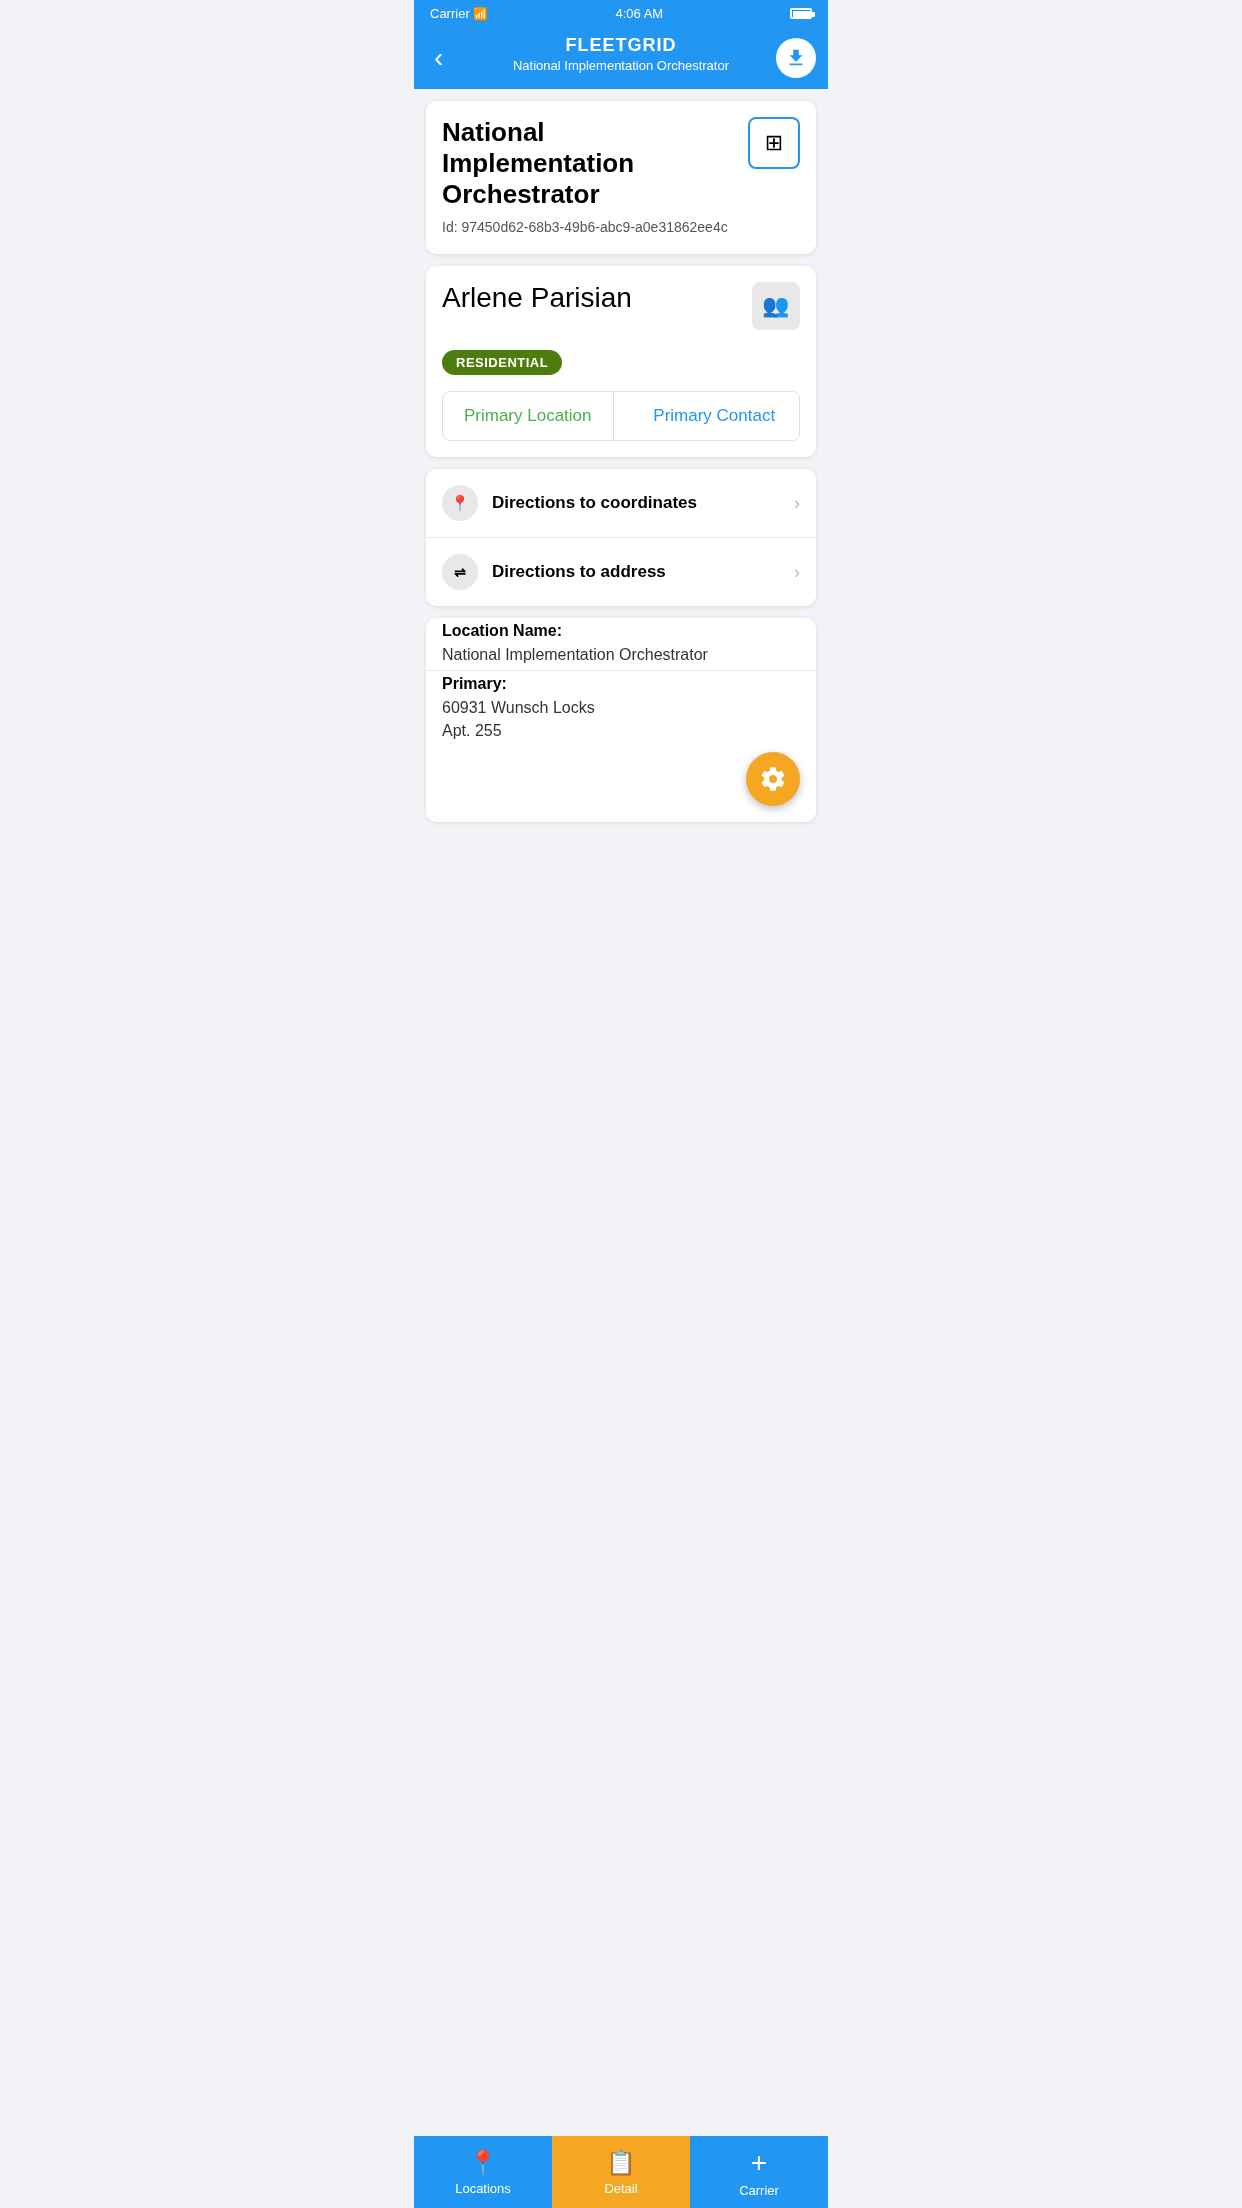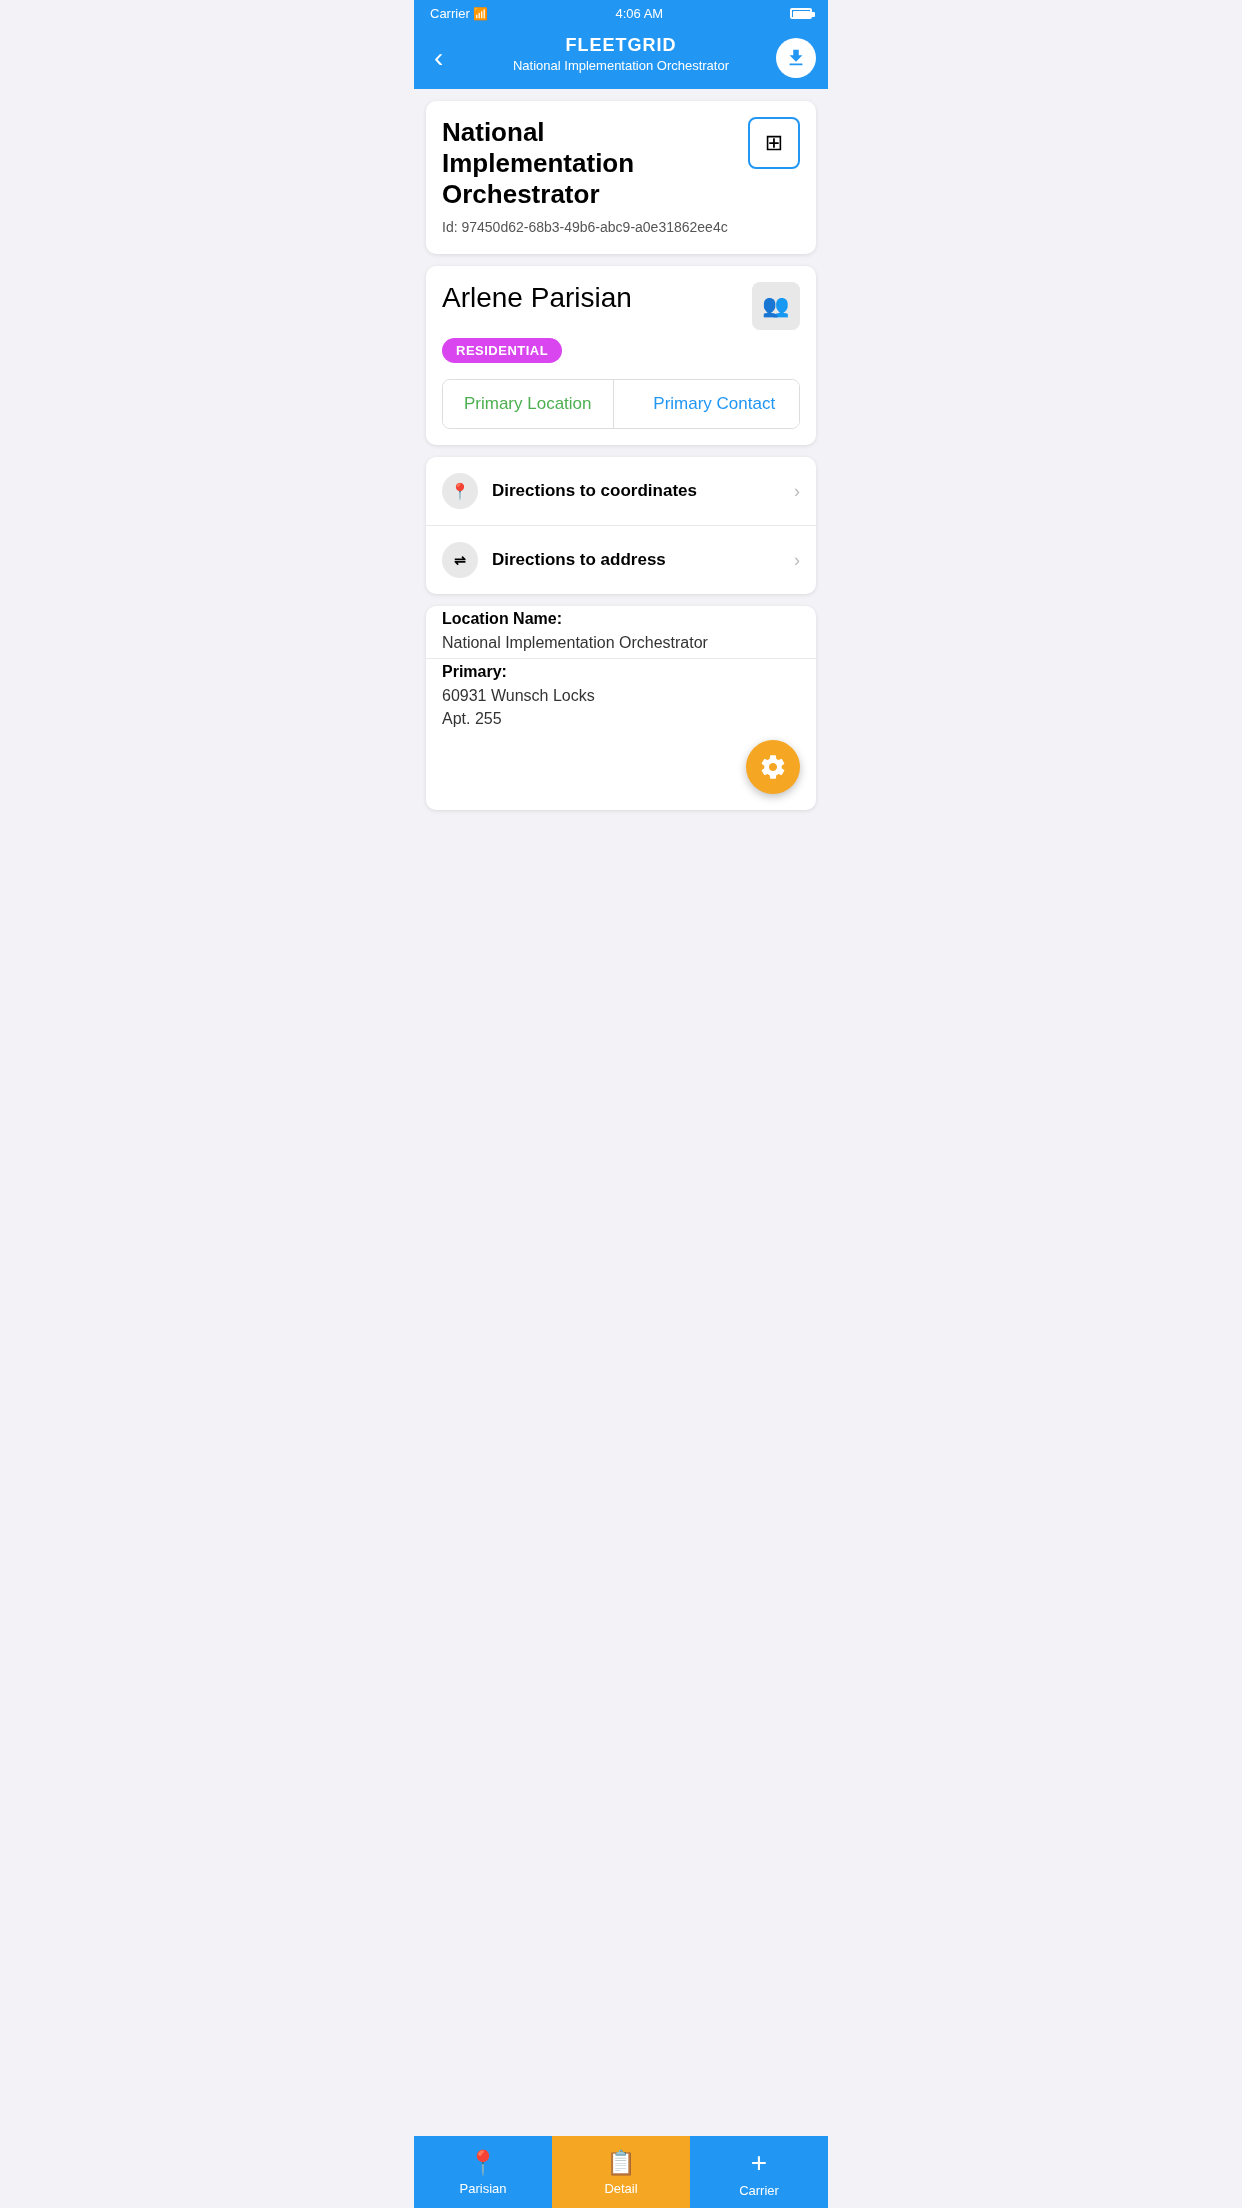--- a/index.html
+++ b/index.html
@@ -157,27 +157,27 @@
       background: #e8e8e8;
       border-radius: 8px;
       width: 48px; height: 48px;
       display: flex; align-items: center; justify-content: center;
       cursor: pointer;
       flex-shrink: 0;
       margin-left: 10px;
     }
     .badge {
       display: inline-block;
-      background: #d946ef;
+      background: #4d7c0f;
       color: white;
       font-size: 13px;
       font-weight: 700;
       padding: 5px 14px;
       border-radius: 20px;
-      margin-top: 8px;
+      margin-top: 20px;
       letter-spacing: 0.5px;
     }
     .person-description {
       font-size: 16px;
       color: #333;
       margin-top: 14px;
       line-height: 1.5;
     }
     .action-buttons {
       display: flex;
@@ -381,21 +381,21 @@
         </svg>
       </div>
     </div>
   </div>
 
 </div>
 
 <div class="tab-bar">
   <div class="tab-item">
     <span class="tab-icon">📍</span>
-    <span class="tab-label">Parisian</span>
+    <span class="tab-label">Locations</span>
   </div>
   <div class="tab-item active-tab">
     <span class="tab-icon">📋</span>
     <span class="tab-label">Detail</span>
   </div>
   <div class="tab-item">
     <span class="tab-icon" style="font-size:28px; font-weight:300;">+</span>
     <span class="tab-label">Carrier</span>
   </div>
 </div>

